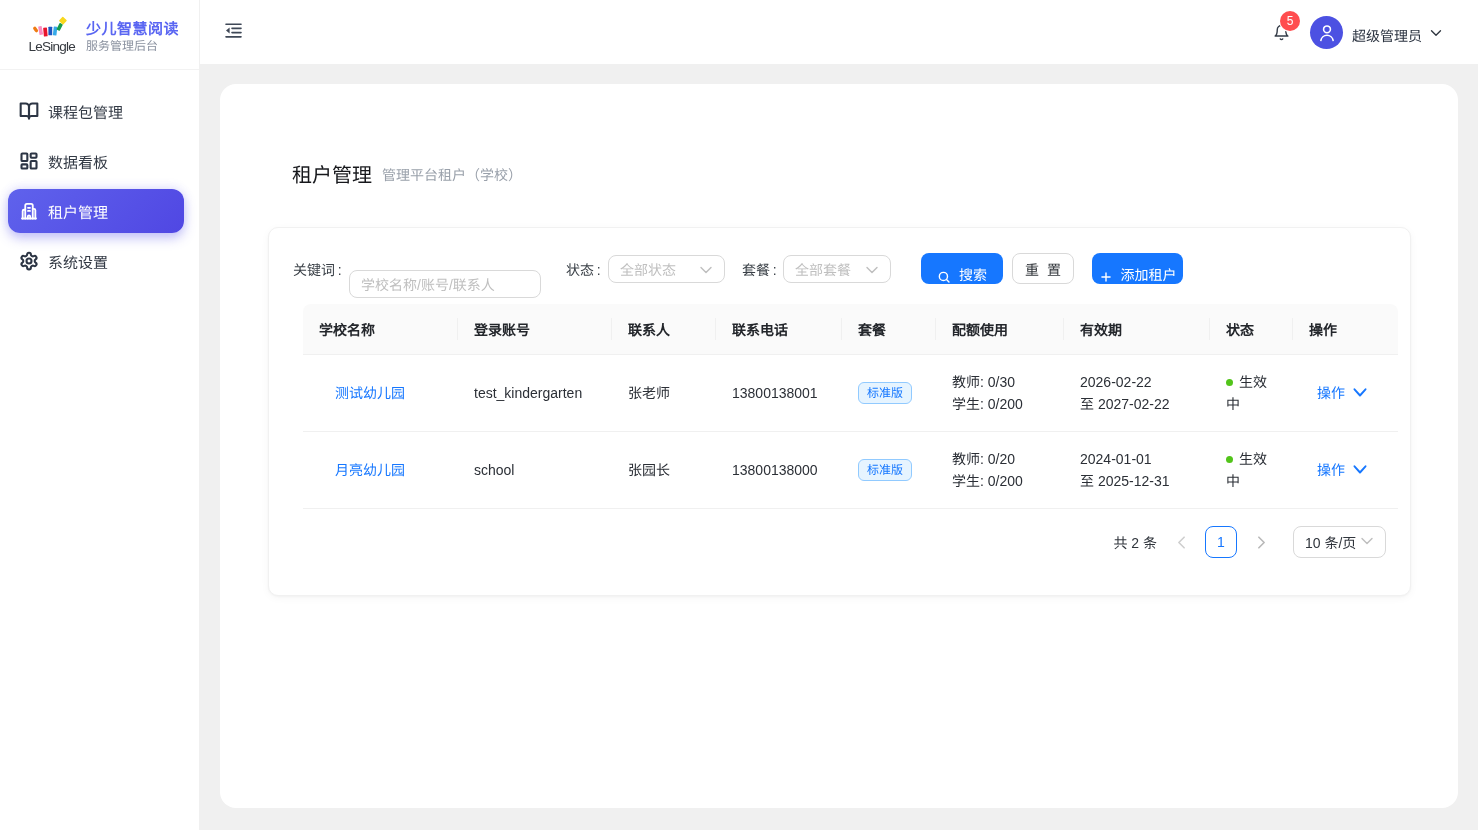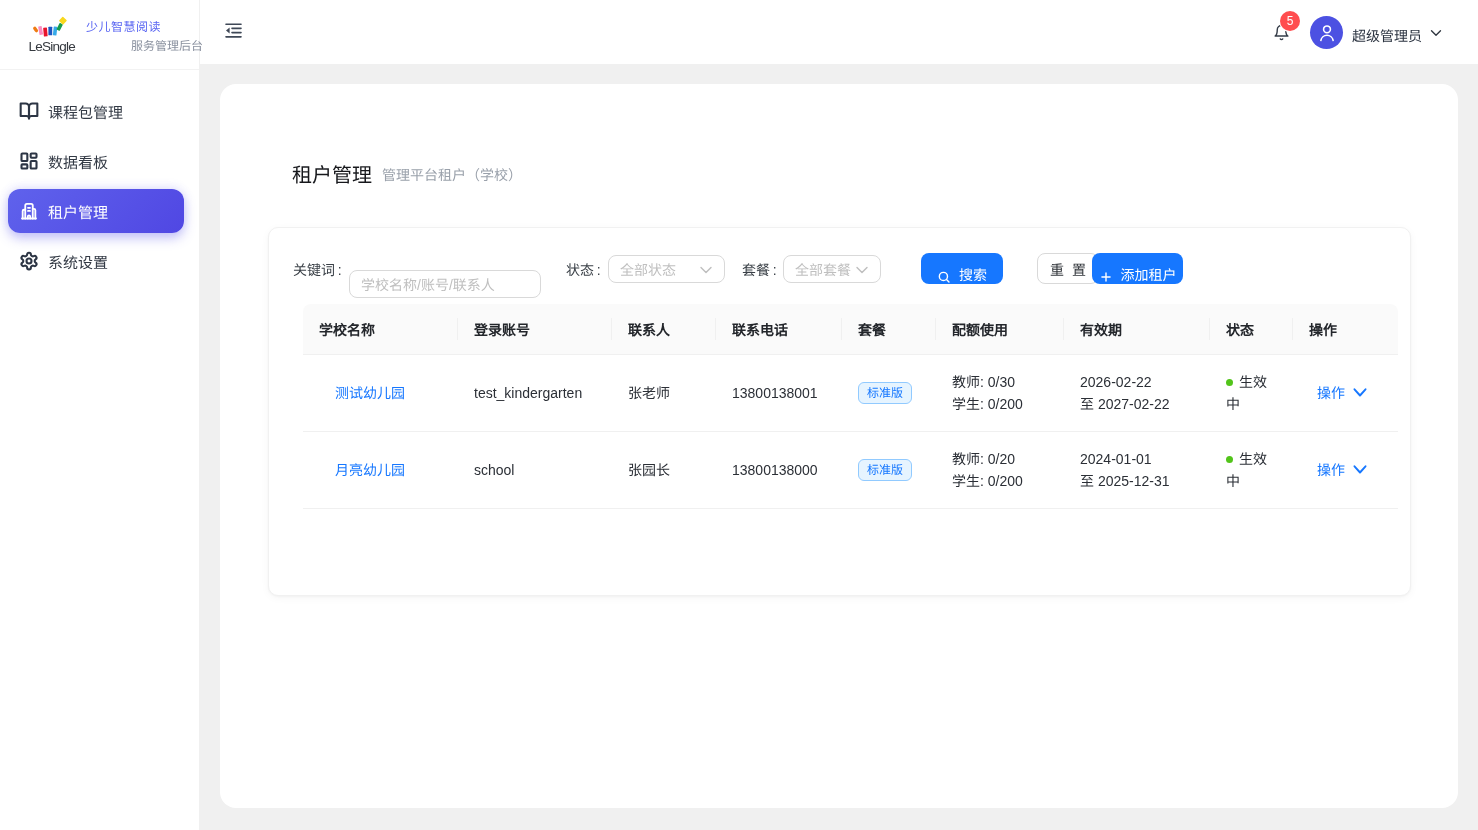--- a/index.html
+++ b/index.html
@@ -16,26 +16,26 @@
 .sidebar {
   position:absolute; left:0; top:0; width:200px; height:830px;
   background:#fff; border-right:1px solid #f0f0f0; z-index:5;
 }
 .logo-area {
   position:relative; height:70px; border-bottom:1px solid #f2f2f2;
 }
 .logo-mark { position:absolute; left:24px; top:6px; width:60px; height:52px; }
 .logo-title {
   position:absolute; left:86px; top:21px;
-  font-size:12px; font-weight:400; color:#5a66f2; line-height:1;
+  font-size:15px; font-weight:700; color:#5a66f2; line-height:1;
   letter-spacing:0.5px; white-space:nowrap;
 }
 .logo-sub {
   position:absolute; left:86px; top:40px;
-  font-size:12px; color:#8a919f; line-height:1; white-space:nowrap;margin-left:45px;
+  font-size:12px; color:#8a919f; line-height:1; white-space:nowrap;
 }
 .nav { position:absolute; top:89px; left:0; width:200px; }
 .nav-item {
   position:relative; height:44px; margin:0 16px 6px 8px; border-radius:12px;
   display:flex; align-items:center; color:#333a45; font-size:15px;
 }
 .nav-item svg { position:absolute; left:11px; width:20px; height:20px; }
 .nav-item span { position:absolute; left:40px; }
 .nav-item.active {
   background:linear-gradient(135deg,#5f62ec 0%,#5047e3 100%);
@@ -221,32 +221,32 @@
     <div class="filters">
       <div class="f-label" style="left:0">关键词 :</div>
       <div class="inp" style="left:56px; width:192px;margin-top:15px;">学校名称/账号/联系人</div>
       <div class="f-label" style="left:273px">状态 :</div>
       <div class="inp" style="left:315px; width:117px;">全部状态
         <svg class="sel-caret" viewBox="0 0 24 24" fill="none" stroke="#bfbfbf" stroke-width="1.7" stroke-linecap="round" stroke-linejoin="round">
             <path d="m6 9 6 6 6-6"></path>
           </svg>
       </div>
       <div class="f-label" style="left:449px">套餐 :</div>
-      <div class="inp" style="left:490px; width:98px;">全部套餐
+      <div class="inp" style="left:490px; width:108px;">全部套餐
         <svg class="sel-caret" viewBox="0 0 24 24" fill="none" stroke="#bfbfbf" stroke-width="1.7" stroke-linecap="round" stroke-linejoin="round">
             <path d="m6 9 6 6 6-6"></path>
           </svg>
       </div>
       <div class="btn btn-primary" style="left:628px; width:82px;">
         <svg style="width:14px;height:14px;margin-right:8px" viewBox="0 0 24 24" fill="none" stroke="#fff" stroke-width="2.4" stroke-linecap="round">
             <circle cx="11" cy="11" r="7"></circle>
             <path d="m20.5 20.5-3.8-3.8"></path>
           </svg>搜索
       </div>
-      <div class="btn btn-plain" style="left:744px; width:62px;text-align:center;">重&nbsp;&nbsp;置</div>
+      <div class="btn btn-plain" style="left:719px; width:62px;text-align:center;">重&nbsp;&nbsp;置</div>
       <div class="btn btn-primary" style="left:799px; width:91px;">
         <svg style="width:14px;height:14px;margin-right:8px" viewBox="0 0 24 24" fill="none" stroke="#fff" stroke-width="2.4" stroke-linecap="round">
             <path d="M12 5v14M5 12h14"></path>
           </svg>添加租户
       </div>
     </div>
     <table class="tbl">
       <colgroup>
         <col style="width:155px">
           <col style="width:154px">
@@ -291,14 +291,33 @@
         <td><span class="tag">标准版</span></td>
         <td>教师: 0/20<br>学生: 0/200</td>
         <td>2024-01-01<br>至 2025-12-31</td>
         <td><span class="dot"></span>生效<br>中</td>
         <td><span class="op"><a class="blue" href="#">操作</a><svg viewBox="0 0 14 10" fill="none" stroke="#1677ff" stroke-width="1.9" stroke-linecap="round" stroke-linejoin="round">
                   <path d="M1.5 1.3 7 7.5l5.5-6.2"></path>
                 </svg></span></td>
       </tr>
     </tbody>
       </table>
+    <div class="pager">
+      <span class="total">共 2 条</span>
+      <span class="pbtn">
+          <svg viewBox="0 0 24 24" fill="none" stroke="#cfcfcf" stroke-width="1.9" stroke-linecap="round" stroke-linejoin="round">
+            <path d="m15 18-6-6 6-6"></path>
+          </svg>
+        </span>
+      <span class="pnum">1</span>
+      <span class="pbtn">
+          <svg viewBox="0 0 24 24" fill="none" stroke="#b9b9b9" stroke-width="1.9" stroke-linecap="round" stroke-linejoin="round">
+            <path d="m9 18 6-6-6-6"></path>
+          </svg>
+        </span>
+      <span class="psel">10 条/页
+        <svg class="sel-caret" viewBox="0 0 24 24" fill="none" stroke="#bfbfbf" stroke-width="1.7" stroke-linecap="round" stroke-linejoin="round">
+            <path d="m6 9 6 6 6-6"></path>
+          </svg>
+      </span>
+    </div>
   </div>
 </div>
 
 </body></html>

